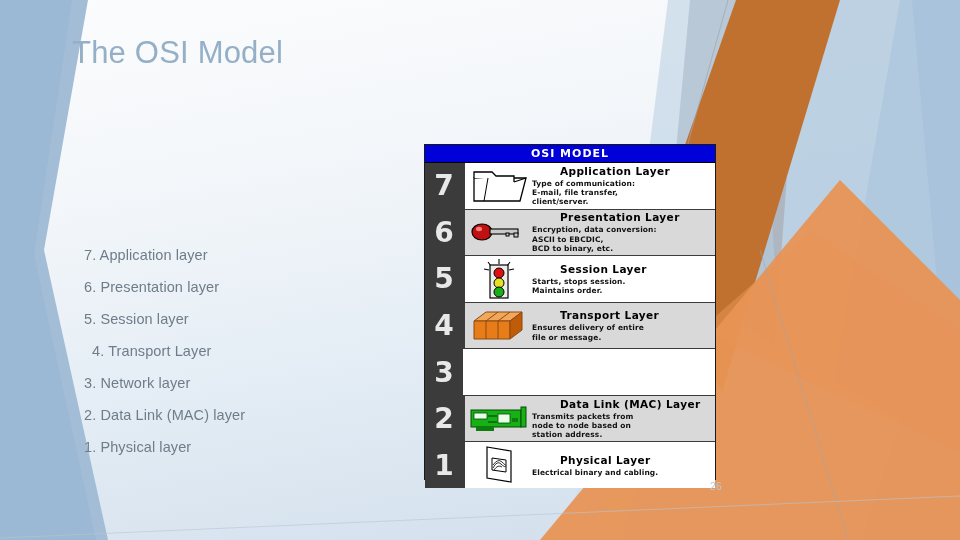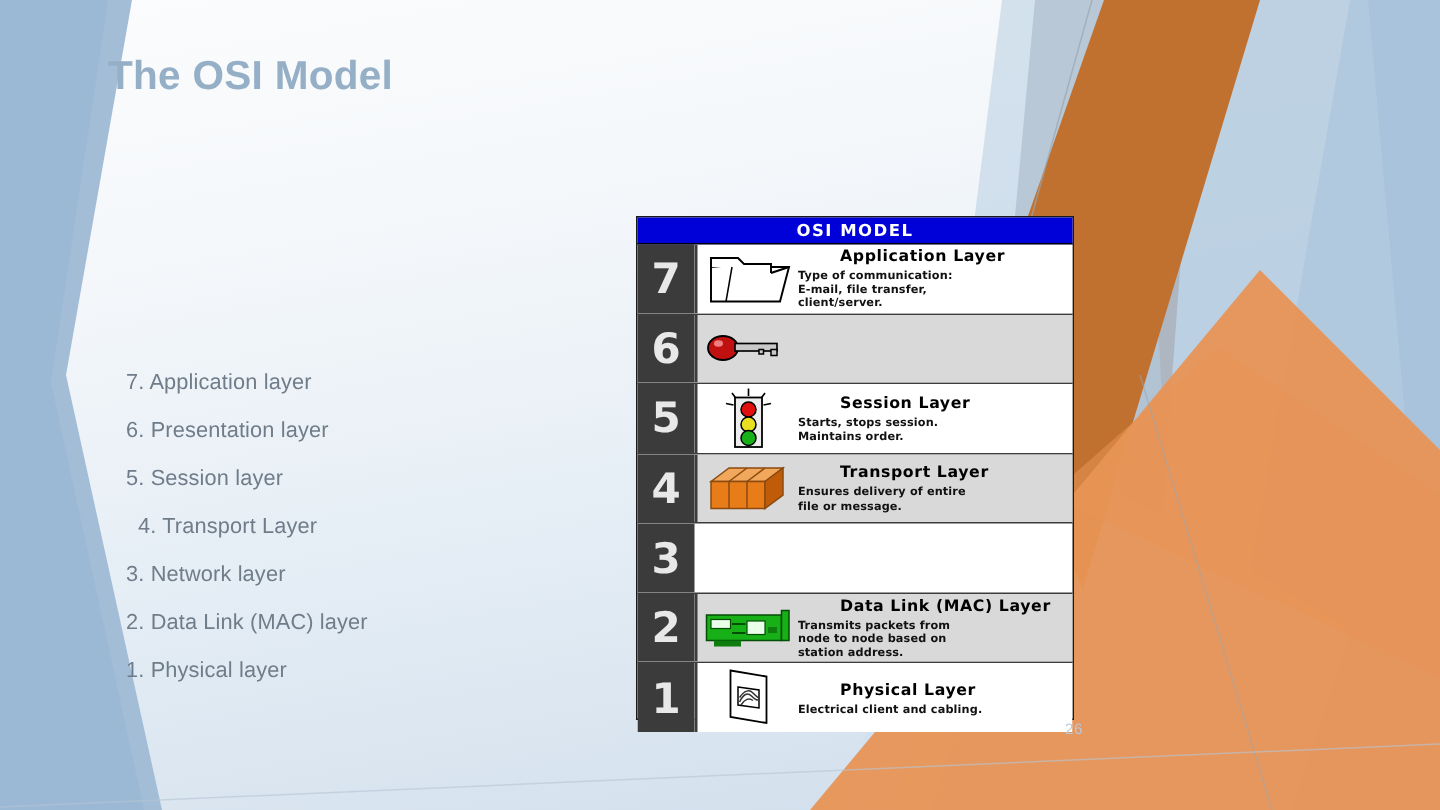--- a/index.html
+++ b/index.html
@@ -26,22 +26,22 @@
     width: 960px;
     height: 540px;
     pointer-events: none;
   }
 
   
   #title {
     position: absolute;
     left: 72px;
     top: 35px;
-    font-size: 27px;
-    font-weight: 700;
+    font-size: 31px;
+    font-weight: 400;
     letter-spacing: 0.2px;
     color: #95afc7;
     white-space: nowrap;
   }
 
   
   #bullets {
     position: absolute;
     left: 84px;
     top: 209px;
@@ -221,20 +221,24 @@
         <div class="osi-num">6</div>
         <div class="osi-body">
           <div class="osi-icon">
             <svg width="58" height="26" viewBox="0 0 58 26">
               <ellipse cx="12" cy="13" rx="10" ry="8" fill="#c01010" stroke="#000" stroke-width="1.2"></ellipse>
               <ellipse cx="9" cy="10" rx="3" ry="2.2" fill="#f08080"></ellipse>
               <rect x="20" y="10" width="28" height="5" fill="#c9c9c9" stroke="#000" stroke-width="1.1"></rect>
               <rect x="44" y="14" width="4" height="4" fill="#c9c9c9" stroke="#000" stroke-width="1"></rect>
               <rect x="36" y="14" width="3" height="3" fill="#c9c9c9" stroke="#000" stroke-width="1"></rect>
             </svg>
+          </div>
+          <div class="osi-text">
+            <div class="osi-title">Presentation Layer</div>
+            <div class="osi-desc">Encryption, data conversion:<br>ASCII to EBCDIC,<br>BCD to binary, etc.</div>
           </div>
         </div>
       </div>
 
       <div class="osi-row">
         <div class="osi-num">5</div>
         <div class="osi-body">
           <div class="osi-icon">
             <svg width="34" height="42" viewBox="0 0 34 42">
               <g stroke="#000" stroke-width="1.1">
@@ -313,21 +317,21 @@
               <polygon points="15,14 29,16 29,28 15,26" fill="#ffffff" stroke="#000" stroke-width="1"></polygon>
               <g stroke="#333" stroke-width="1" fill="none">
                 <path d="M16,24 q4,-8 8,-4 t5,2"></path>
                 <path d="M16,21 q5,-7 9,-3 t4,3"></path>
                 <path d="M17,26 q4,-6 8,-3"></path>
               </g>
             </svg>
           </div>
           <div class="osi-text">
             <div class="osi-title">Physical Layer</div>
-            <div class="osi-desc">Electrical client and cabling.</div>
+            <div class="osi-desc">Electrical binary and cabling.</div>
           </div>
         </div>
       </div>
 
     </div>
   </div>
 
   <div id="page-number">26</div>
 
 </div>

